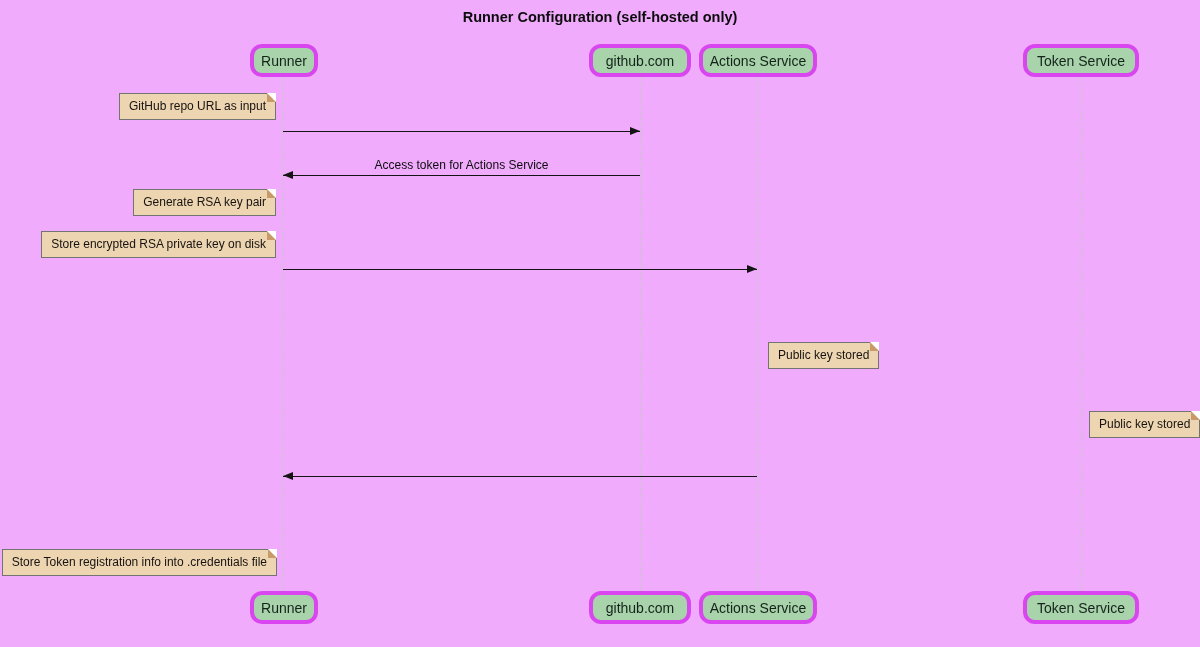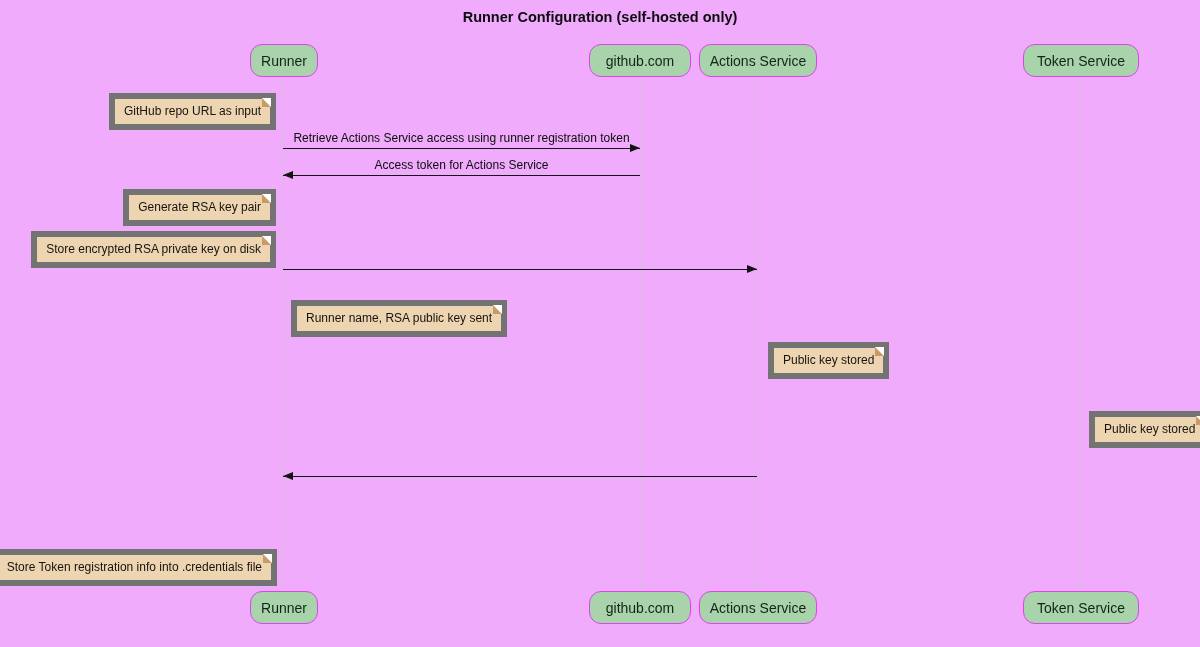--- a/index.html
+++ b/index.html
@@ -11,21 +11,21 @@
     color:#111;
     overflow:hidden;
   }
   .title{
     position:absolute;left:0;top:9px;width:1200px;
     text-align:center;font-size:14.5px;font-weight:700;color:#0c0c0c;
   }
   .participant{
     position:absolute;height:33px;
     background:#A9D3AB;
-    border:1px solid #d946ef;
+    border:4px solid #d946ef;
     border-radius:12px;
     display:flex;align-items:center;justify-content:center;
     font-size:14px;color:#14241a;
     box-sizing:border-box;
     white-space:nowrap;
   }
   .lifeline{
     position:absolute;width:0;
     border-left:1px dashed #c7c7c7;
   }
@@ -47,21 +47,21 @@
   }
   .message.dir-right .arrowhead{
     right:0;border-left:10px solid #141414;
   }
   .message.dir-left .arrowhead{
     left:0;border-right:10px solid #141414;
   }
   .note{
     position:absolute;
     background:#EDD5B1;
-    border:6px solid #737373;
+    border:1px solid #737373;
     padding:5px 9px 5px 9px;
     font-size:12px;line-height:15px;color:#171310;
     white-space:nowrap;
     box-sizing:border-box;
   }
   .note::before{ 
     content:"";
     position:absolute;top:-1px;right:-1px;
     border-style:solid;
     border-width:0 9px 9px 0;
@@ -84,21 +84,20 @@
   <div class="participant" style="left:589px;top:44px;width:102px;">github.com</div>
   <div class="participant" style="left:699px;top:44px;width:118px;">Actions Service</div>
   <div class="participant" style="left:1023px;top:44px;width:116px;">Token Service</div>
 
   <div class="participant" style="left:250px;top:591px;width:68px;">Runner</div>
   <div class="participant" style="left:589px;top:591px;width:102px;">github.com</div>
   <div class="participant" style="left:699px;top:591px;width:118px;">Actions Service</div>
   <div class="participant" style="left:1023px;top:591px;width:116px;">Token Service</div>
 
   <div class="message dir-right" style="left:283px;top:131px;width:357px;">
-    <div class="msg-label">Retrieve Actions Service access using runner registration token</div>
     <div class="msg-line">
         <span class="arrowhead"></span>
       </div>
   </div>
 
   <div class="message dir-left" style="left:283px;top:158px;width:357px;">
     <div class="msg-label">Access token for Actions Service</div>
     <div class="msg-line">
         <span class="arrowhead"></span>
       </div>
@@ -114,18 +113,17 @@
 
   <div class="message dir-left" style="left:283px;top:476px;width:474px;">
     <div class="msg-line">
         <span class="arrowhead"></span>
       </div>
   </div>
 
   <div class="note" style="right:924px;top:93px;">GitHub repo URL as input</div>
   <div class="note" style="right:924px;top:189px;">Generate RSA key pair</div>
   <div class="note" style="right:924px;top:231px;">Store encrypted RSA private key on disk</div>
-  <div class="note" style="left:291px;top:300px;">Runner name, RSA public key sent</div>
   <div class="note" style="left:768px;top:342px;">Public key stored</div>
   <div class="note" style="left:1089px;top:411px;">Public key stored</div>
   <div class="note" style="right:923px;top:549px;">Store Token registration info into .credentials file</div>
 
 </div>
 
 </body></html>

